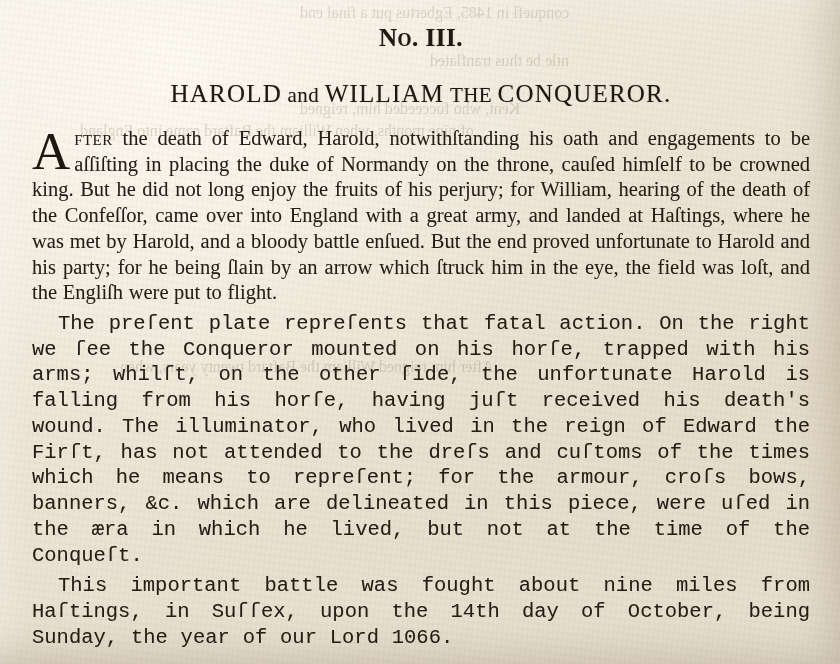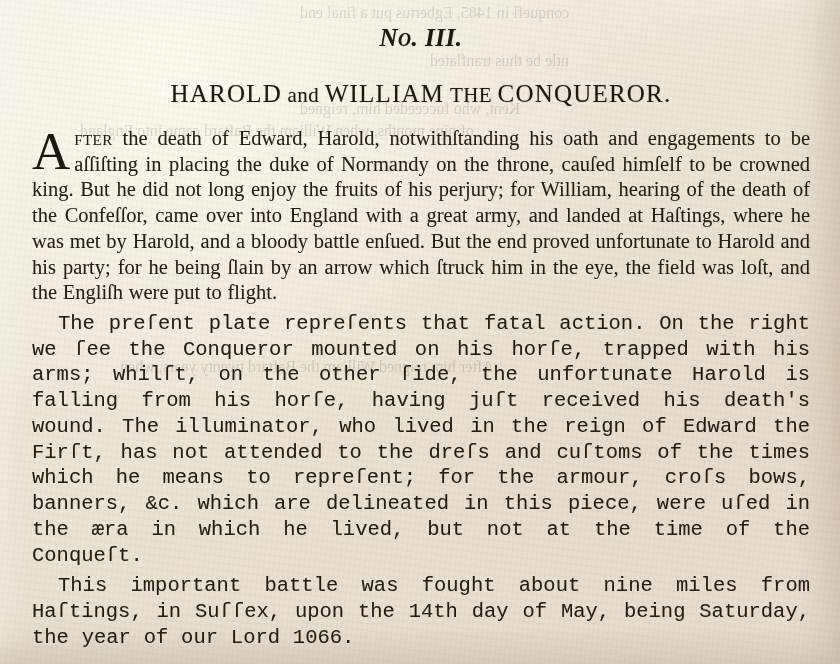--- a/index.html
+++ b/index.html
@@ -69,21 +69,20 @@
 
   .plate-no {
     text-align: center;
     font-size: 25px;
     letter-spacing: .5px;
     margin: 6px 0 0 0;
     font-weight: 700;
     font-variant: small-caps;
     color: #1d1812;
     text-shadow: 0 0 1px rgba(60,48,30,.35);
-    font-style: italic;
   }
 
   .heading {
     text-align: center;
     font-size: 23px;
     margin: 28px 0 18px 0;
     letter-spacing: .4px;
     color: #1d1812;
     font-weight: 400;
     text-shadow: 0 0 1px rgba(60,48,30,.30);
@@ -151,16 +150,16 @@
     <p class="body-par dropcap-par">
       <span class="dropcap">A</span><span class="small-caps-open">FTER</span><span> the death of Edward, Harold, notwithſtanding his oath and engagements to be aſſiſting in placing the duke of Normandy on the throne, cauſed himſelf to be crowned king.  But he did not long enjoy the fruits of his perjury; for William, hearing of the death of the Confeſſor, came over into England with a great army, and landed at Haſtings, where he was met by Harold, and a bloody battle enſued.  But the end proved unfortunate to Harold and his party; for he being ſlain by an arrow which ſtruck him in the eye, the field was loſt, and the Engliſh were put to flight.</span>
     </p>
 
     <div class="par-gap"></div>
 
     <p class="body-par indent">The preſent plate repreſents that fatal action.  On the right we ſee the Conqueror mounted on his horſe, trapped with his arms; whilſt, on the other ſide, the unfortunate Harold is falling from his horſe, having juſt received his death's wound.  The illuminator, who lived in the reign of Edward the Firſt, has not attended to the dreſs and cuſtoms of the times which he means to repreſent; for the armour, croſs bows, banners, &amp;c. which are delineated in this piece, were uſed in the æra in which he lived, but not at the time of the Conqueſt.</p>
 
     <div class="par-gap"></div>
 
-    <p class="body-par indent">This important battle was fought about nine miles from Haſtings, in Suſſex, upon the 14th day of May, being Saturday, the year of our Lord 1066.</p>
+    <p class="body-par indent">This important battle was fought about nine miles from Haſtings, in Suſſex, upon the 14th day of October, being Sunday, the year of our Lord 1066.</p>
 
   </div>
 </div>
 
 </body></html>

